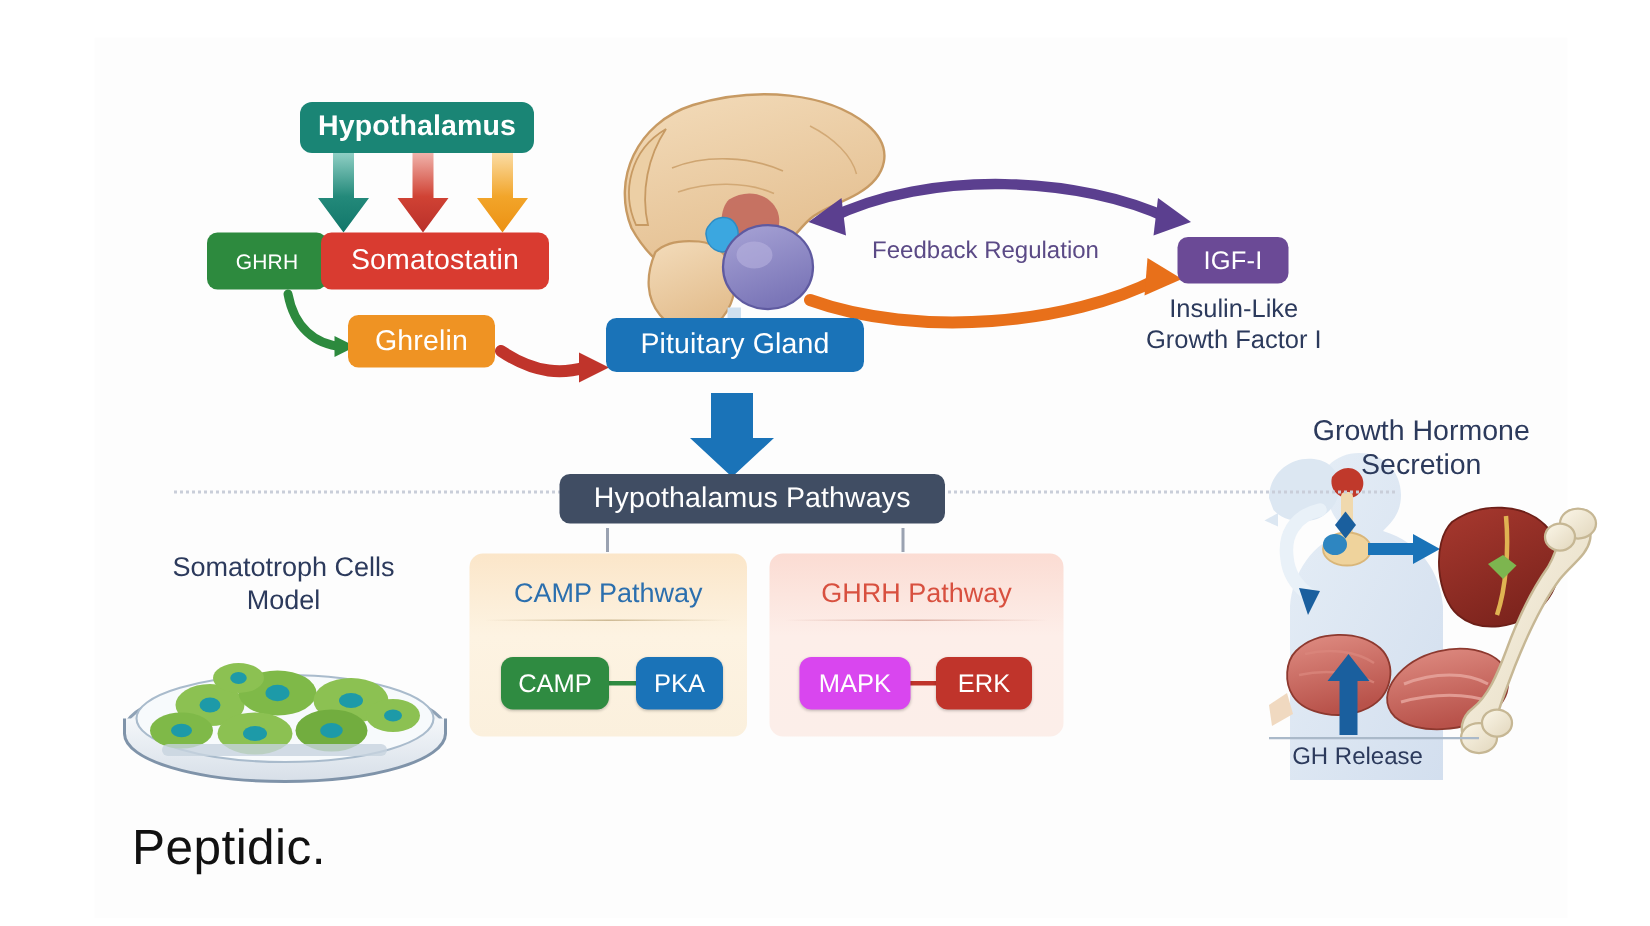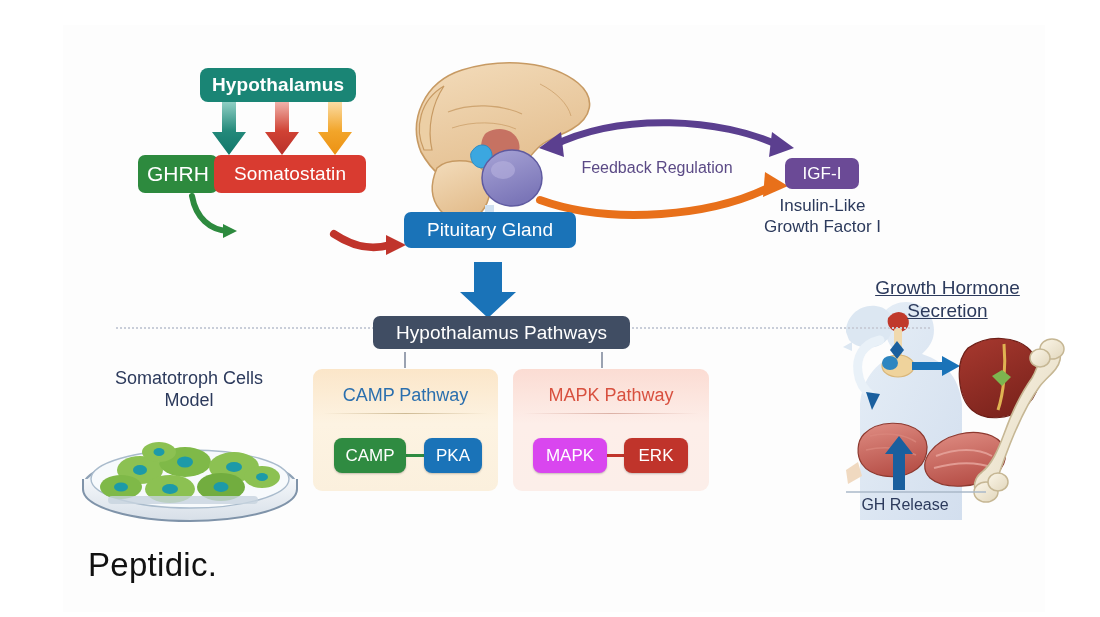--- a/index.html
+++ b/index.html
@@ -9,21 +9,21 @@
   #content{position:absolute;left:63px;top:25px;width:982px;height:587px;background:#fdfdfd;}
 
   .abs{position:absolute;}
   .pill{position:absolute;display:flex;align-items:center;justify-content:center;
         color:#ffffff;border-radius:7px;box-sizing:border-box;white-space:nowrap;
         letter-spacing:.1px;}
 
   
   #hypothalamus{left:200px;top:68px;width:156px;height:34px;background:#1a8575;
                 font-size:19px;font-weight:700;border-radius:8px;}
-  #ghrh{left:138px;top:155px;width:80px;height:38px;background:#2d8a3e;font-size:21px;}
+  #ghrh{left:138px;top:155px;width:80px;height:38px;background:#2d8a3e;font-size:14px;}
   #somatostatin{left:214px;top:155px;width:152px;height:38px;background:#d93b30;font-size:19px;}
   #ghrelin{left:232px;top:210px;width:98px;height:35px;background:#ef9323;font-size:19px;}
   #pituitary{left:404px;top:212px;width:172px;height:36px;background:#1a73b8;font-size:19px;}
   #igf1{left:785px;top:158px;width:74px;height:31px;background:#6b4a96;font-size:17px;}
 
   
   .plain{position:absolute;color:#2c3a5c;text-align:center;line-height:1.22;}
   #igf-caption{left:735px;top:196px;width:175px;font-size:17px;}
   #feedback-label{left:552px;top:158px;width:210px;font-size:16px;color:#5b4a86;}
   #soma-caption{left:74px;top:368px;width:230px;font-size:18px;}
@@ -258,42 +258,43 @@
     <path d="M893 490 h12 v-36 h8 l-14 -18 l-14 18 h8 z" fill="#1a5f9e"></path>
     <path d="M846 492 h140" stroke="#aab9c9" stroke-width="1.5"></path>
   </g>
 </svg>
 
 <div id="divider" class="abs"></div>
 
 <div class="pill" id="hypothalamus">Hypothalamus</div>
 <div class="pill" id="ghrh">GHRH</div>
 <div class="pill" id="somatostatin">Somatostatin</div>
+<div class="pill" id="ghrelin">Ghrelin</div>
 <div class="pill" id="pituitary">Pituitary Gland</div>
 <div class="pill" id="igf1">IGF-I</div>
 
 <div class="plain" id="feedback-label">Feedback Regulation</div>
 <div class="plain" id="igf-caption" style="white-space:pre-line;">Insulin-Like
 Growth Factor I</div>
 <div class="plain" id="soma-caption" style="white-space:pre-line;">Somatotroph Cells
 Model</div>
-<div class="plain" id="gh-title" style="white-space:pre-line;text-decoration:underline;">Growth Hormone
+<div class="plain" id="gh-title" style="white-space:pre-line;">Growth Hormone
 Secretion</div>
 <div class="plain" id="gh-release">GH Release</div>
 
 <div class="pill" id="exp-box">Hypothalamus Pathways</div>
 <div class="stem abs" id="stem-left"></div>
 <div class="stem abs" id="stem-right"></div>
 
 <div class="pbox" id="camp-box">
   <div class="ptitle" id="camp-title">CAMP Pathway</div>
   <div class="prule" id="camp-rule"></div>
 </div>
 <div class="pbox" id="mapk-box">
-  <div class="ptitle" id="mapk-title">MAPK Pathway</div>
+  <div class="ptitle" id="mapk-title">GHRH Pathway</div>
   <div class="prule" id="mapk-rule"></div>
 </div>
 
 <div class="link abs" id="camp-link"></div>
 <div class="link abs" id="mapk-link"></div>
 
 <div class="node" id="camp-node">CAMP</div>
 <div class="node" id="pka-node">PKA</div>
 <div class="node" id="mapk-node">MAPK</div>
 <div class="node" id="erk-node">ERK</div>

